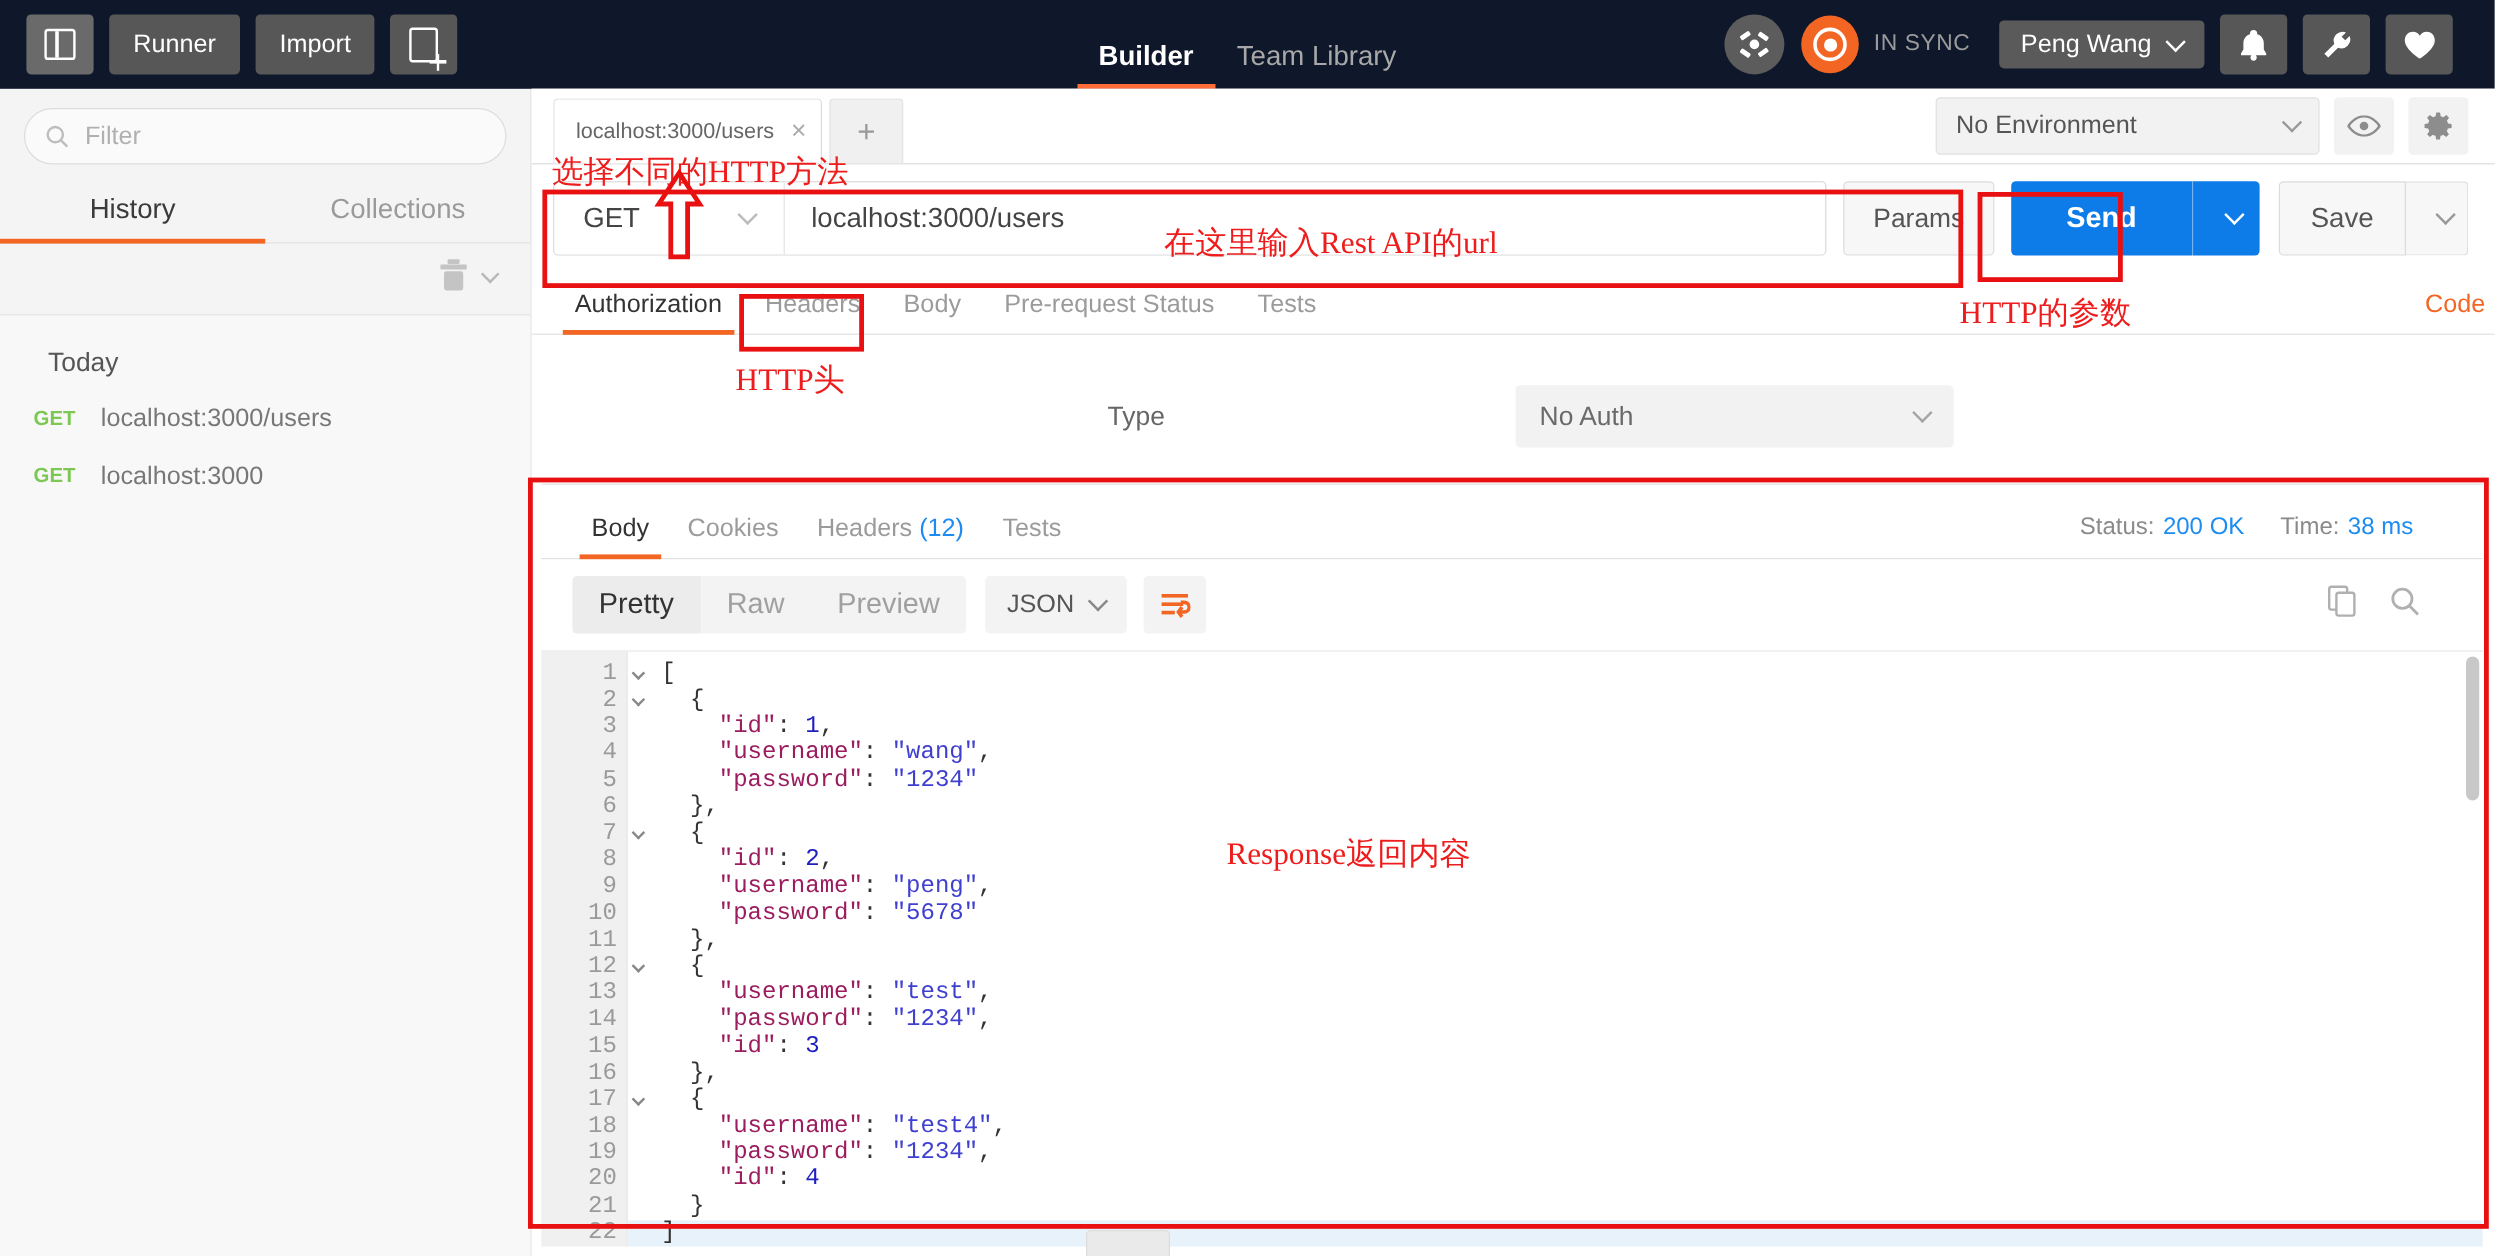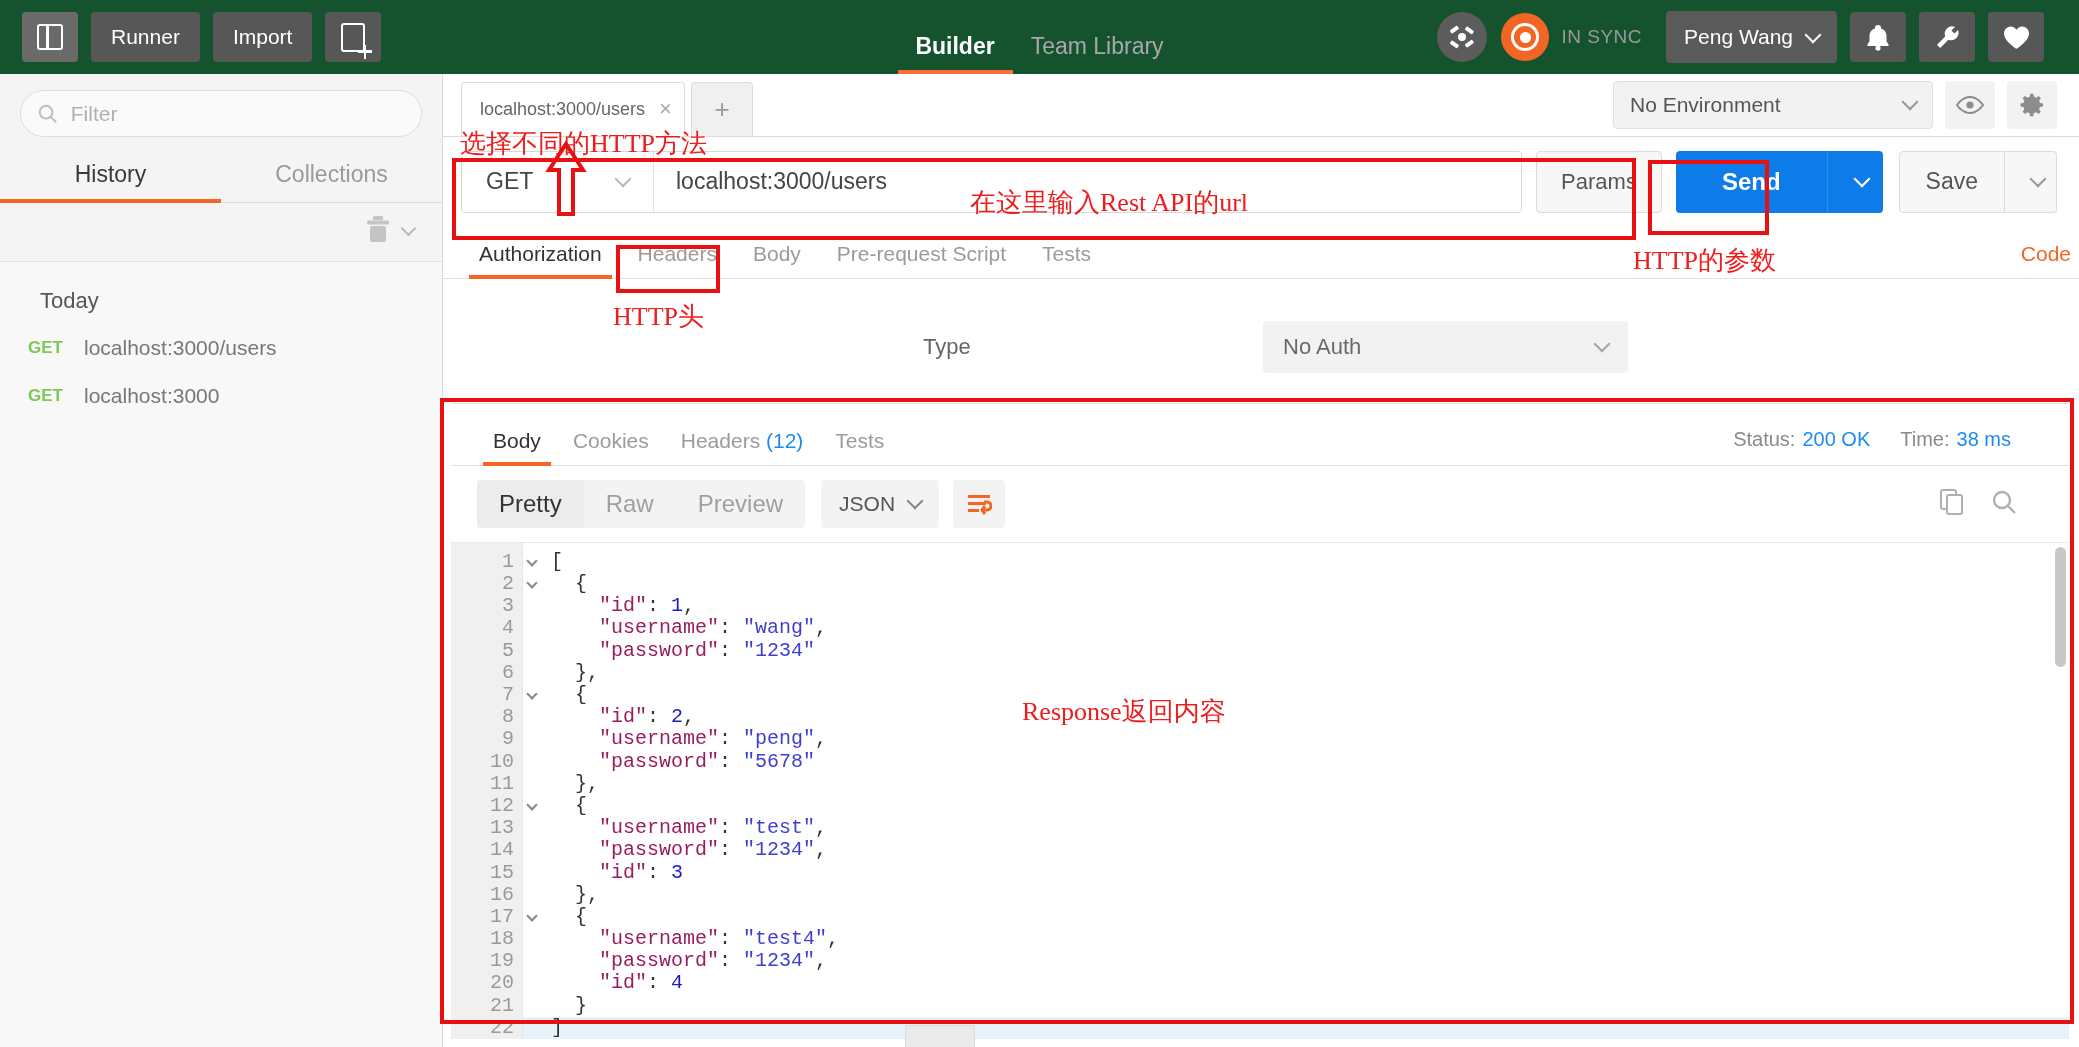--- a/index.html
+++ b/index.html
@@ -6,21 +6,21 @@
   html, body {
     width: 2079px; height: 1047px;
     font-family: "Liberation Sans", sans-serif;
     background: #fff;
     overflow: hidden;
   }
 
   
   .topbar {
     height: 74px;
-    background: #14532d;
+    background: #0f172a;
     display: flex;
     align-items: center;
     padding: 0 22px;
     position: relative;
     justify-content: flex-end;
   }
   .tb-btn {
     background: #575757;
     color: #fff;
     border-radius: 4px;
@@ -110,21 +110,21 @@
     width: 28px; height: 28px;
     border: 3px solid #fff;
     border-radius: 50%;
     position: relative;
     display: flex; align-items: center; justify-content: center;
   }
   .sync-dot { width: 11px; height: 11px; background: #fff; border-radius: 50%; }
   .insync-text { color: #9a9a9a; font-size: 19px; letter-spacing: 0.5px; margin-right: 24px; }
   .user-btn {
     background: #5a5a5a; color: #fff;
-    border-radius: 4px; height: 52px;
+    border-radius: 4px; height: 40px;
     display: flex; align-items: center;
     padding: 0 18px; font-size: 21px;
     cursor: pointer; margin-right: 13px;
   }
   .chev {
     display: inline-block;
     width: 12px; height: 12px;
     border-right: 2.5px solid currentColor;
     border-bottom: 2.5px solid currentColor;
     transform: rotate(45deg);
@@ -660,21 +660,21 @@
         <div class="save-caret">
           <span class="chev" style="border-color:#999"></span>
         </div>
       </div>
     </div>
 
     <div class="req-tabrow">
       <div class="rtab active">Authorization</div>
       <div class="rtab">Headers</div>
       <div class="rtab">Body</div>
-      <div class="rtab">Pre-request Script</div>
+      <div class="rtab">Pre-request Status</div>
       <div class="rtab">Tests</div>
       <div class="code-link">Code</div>
     </div>
 
     <div class="auth-area">
       <span class="auth-label">Type</span>
       <div class="auth-select">
         <span>No Auth</span>
         <span class="chev"></span>
       </div>

